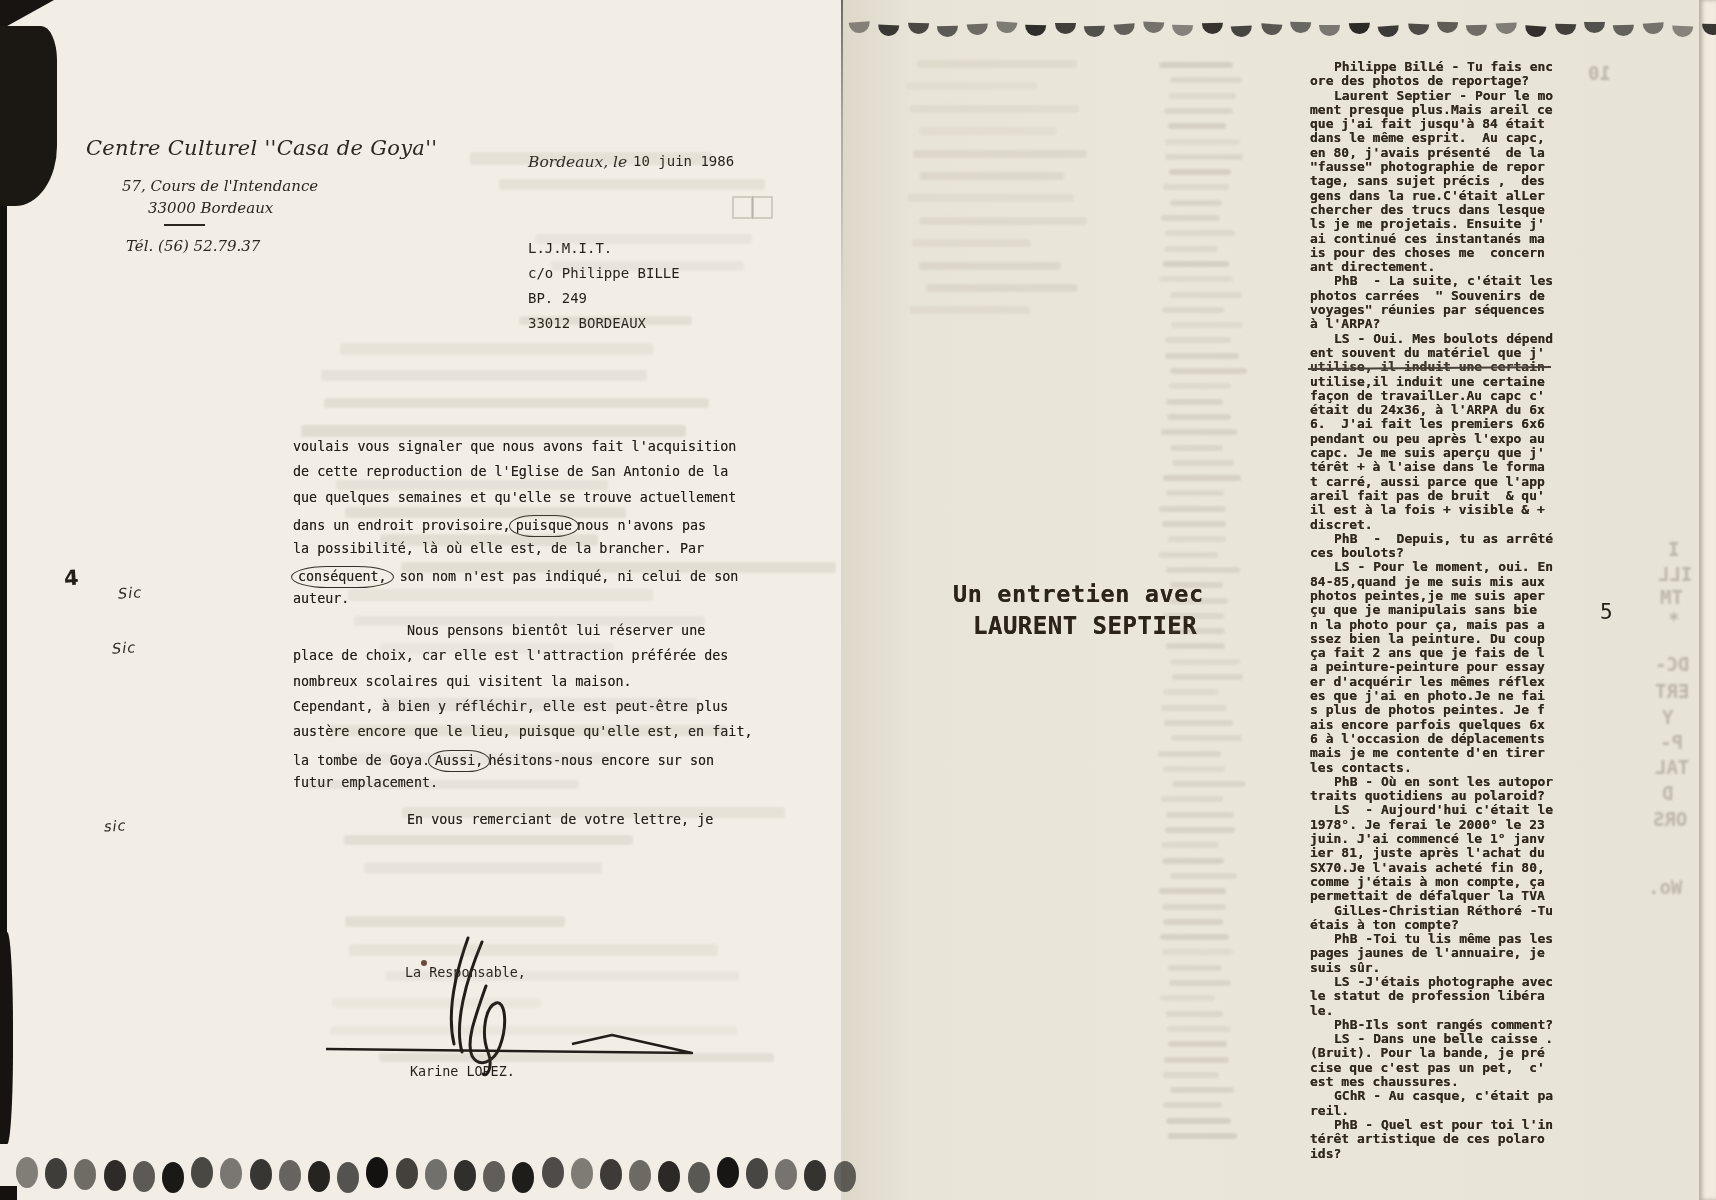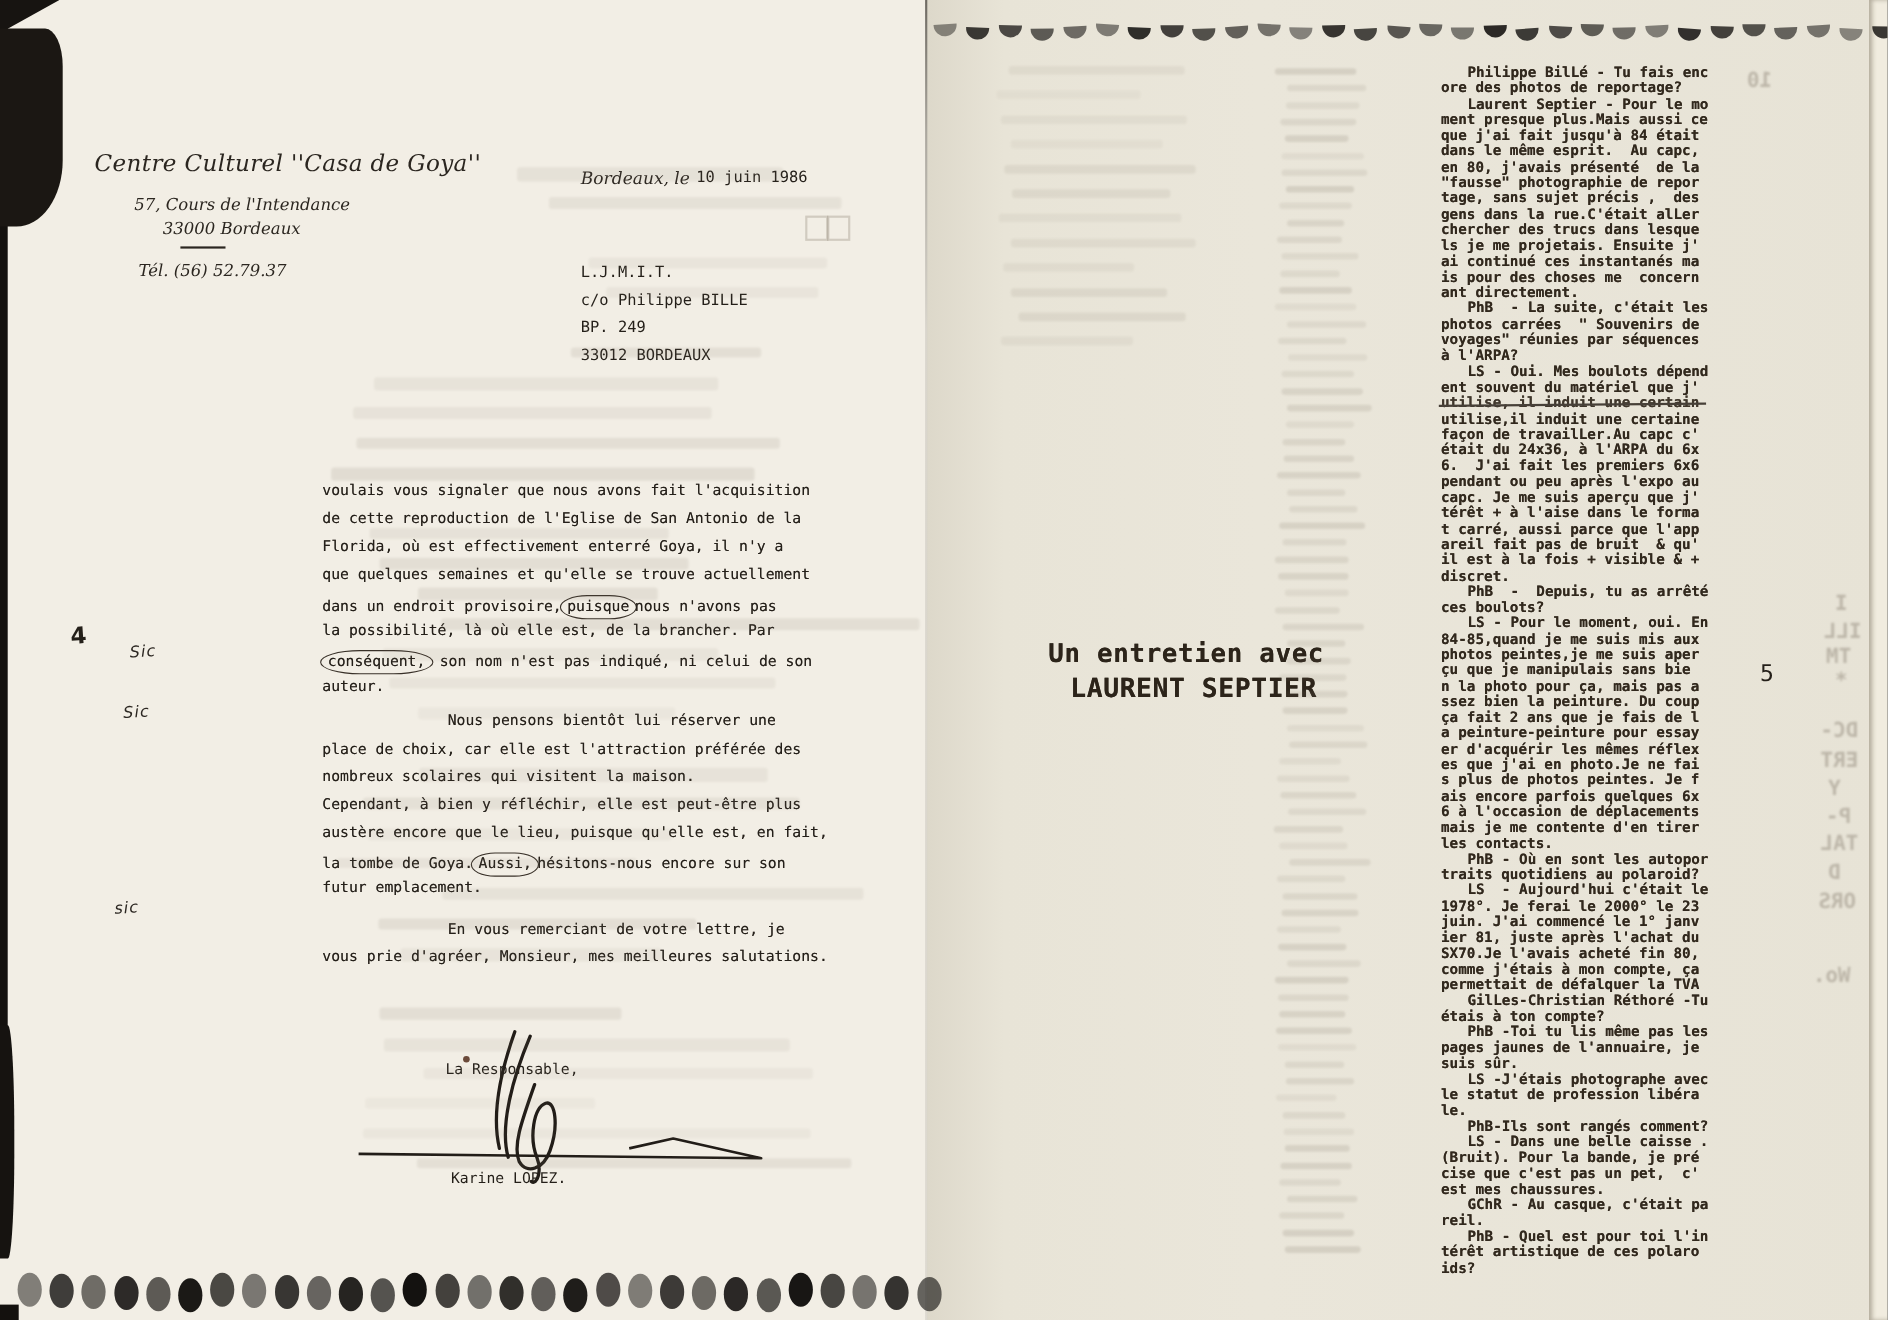--- a/index.html
+++ b/index.html
@@ -104,39 +104,37 @@
       <div>c/o Philippe BILLE</div>
       <div>BP. 249</div>
       <div>33012 BORDEAUX</div>
     </div>
 
     <div class="letter-body">
 
     <div class="para para-1">
           <div class="line"><span>voulais vous signaler que nous avons fait l'acquisition</span></div>
           <div class="line"><span>de cette reproduction de l'Eglise de San Antonio de la</span></div>
-          <div class="line"><span>Florida, où est effectivement enterré Goya, il n'y a</span></div>
           <div class="line"><span>que quelques semaines et qu'elle se trouve actuellement</span></div>
           <div class="line"><span>dans un endroit provisoire,</span><span class="circled">puisque</span><span>nous n'avons pas</span></div>
           <div class="line"><span>la possibilité, là où elle est, de la brancher. Par</span></div>
           <div class="line"><span class="circled">conséquent,</span><span> son nom n'est pas indiqué, ni celui de son</span></div>
           <div class="line"><span>auteur.</span></div>
         </div>
         <div class="para para-2">
           <div class="line first"><span>Nous pensons bientôt lui réserver une</span></div>
           <div class="line"><span>place de choix, car elle est l'attraction préférée des</span></div>
           <div class="line"><span>nombreux scolaires qui visitent la maison.</span></div>
           <div class="line"><span>Cependant, à bien y réfléchir, elle est peut-être plus</span></div>
           <div class="line"><span>austère encore que le lieu, puisque qu'elle est, en fait,</span></div>
           <div class="line"><span>la tombe de Goya.</span><span class="circled">Aussi,</span><span>hésitons-nous encore sur son</span></div>
           <div class="line"><span>futur emplacement.</span></div>
         </div>
         <div class="para para-3">
           <div class="line first"><span>En vous remerciant de votre lettre, je</span></div>
-          <div class="line"><span>vous prie d'agréer, Monsieur, mes meilleures salutations.</span></div>
         </div>
       </div>
 
     <div class="pageno pageno-left">4</div>
 
     <div class="stamp-dot"></div>
     <div class="closing-role">La Responsable,</div>
 
     <svg class="sig-svg" width="420" height="160" viewBox="0 0 420 160">
       <path d="M168 10 C158 38 146 82 154 116 M182 14 C166 52 154 96 162 124
@@ -153,21 +151,21 @@
   <div class="iv-title">
     <div class="iv-t1">Un entretien avec</div>
     <div class="iv-t2">LAURENT SEPTIER</div>
   </div>
 
   <div class="iv-col">
 
   <div class="iline ind">Philippe BilLé - Tu fais enc</div>
       <div class="iline">ore des photos de reportage?</div>
       <div class="iline ind">Laurent Septier - Pour le mo</div>
-      <div class="iline">ment presque plus.Mais aussi ce</div>
+      <div class="iline">ment presque plus.Mais areil ce</div>
       <div class="iline">que j'ai fait jusqu'à 84 était</div>
       <div class="iline">dans le même esprit.  Au capc,</div>
       <div class="iline">en 80, j'avais présenté  de la</div>
       <div class="iline">"fausse" photographie de repor</div>
       <div class="iline">tage, sans sujet précis ,  des</div>
       <div class="iline">gens dans la rue.C'était alLer</div>
       <div class="iline">chercher des trucs dans lesque</div>
       <div class="iline">ls je me projetais. Ensuite j'</div>
       <div class="iline">ai continué ces instantanés ma</div>
       <div class="iline">is pour des choses me  concern</div>

